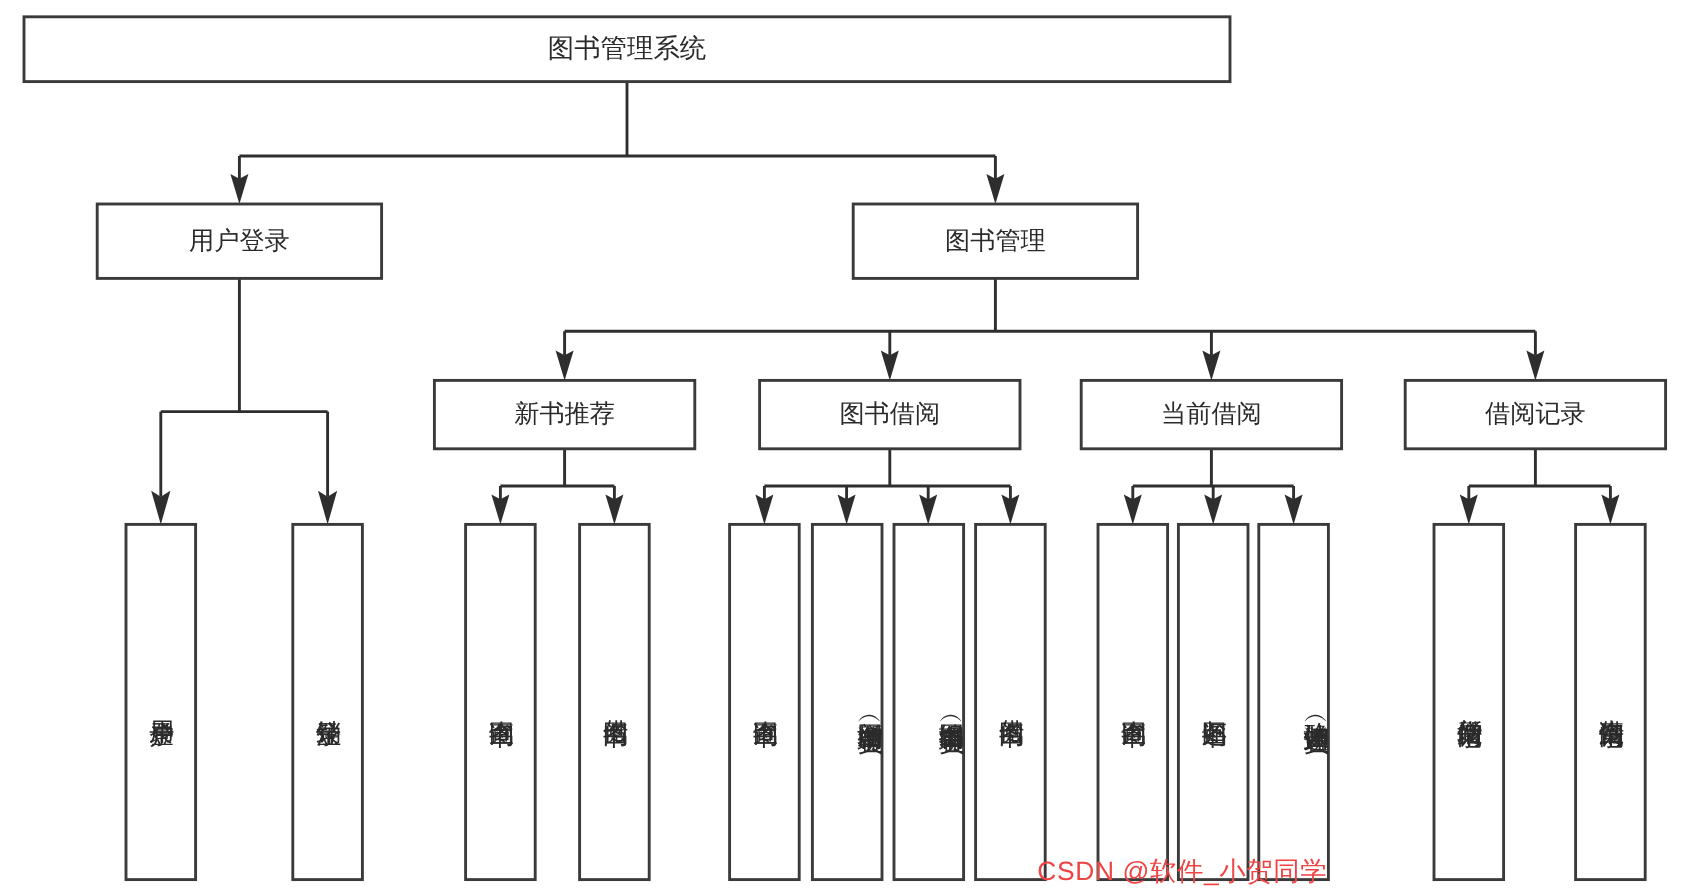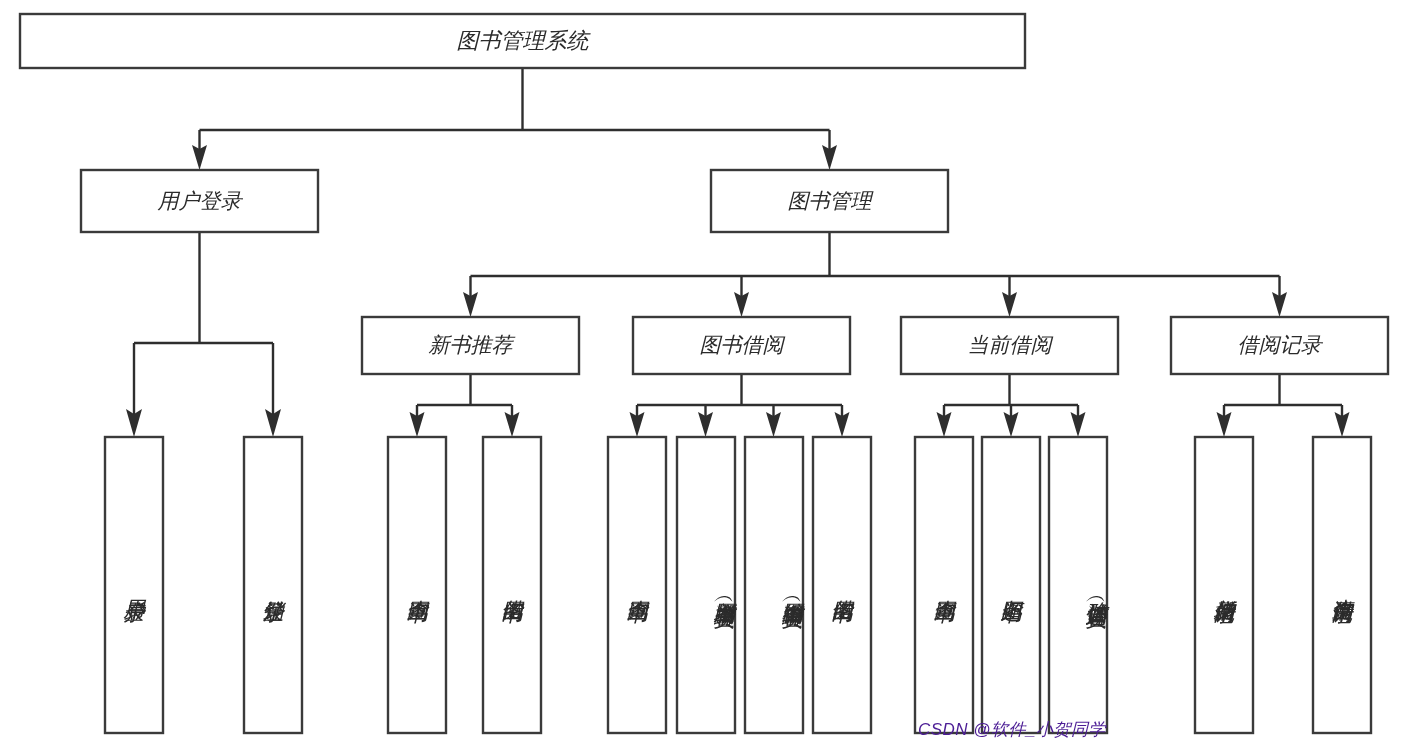--- a/index.html
+++ b/index.html
@@ -12,21 +12,20 @@
     font-family: "Liberation Sans", "DejaVu Sans", sans-serif;
     width: 1405px;
     height: 747px;
     overflow: hidden;
   }
   #diagram-root {
     position: relative;
     width: 1120px;
     height: 747px;
     background: #ffffff;
-    font-style: italic;
   }
   svg#tree-svg {
     position: absolute;
     left: 0;
     top: 0;
     width: 1405px;
     height: 747px;
     display: block;
   }
   .node-box {
@@ -69,22 +68,22 @@
     justify-content: center;
     letter-spacing: 1px;
     pointer-events: none;
     user-select: none;
   }
   .watermark {
     position: absolute;
     right: 14px;
     bottom: 6px;
     font-family: "Liberation Sans", "DejaVu Sans", sans-serif;
-    font-size: 17px;
-    color: #4c1d95;
+    font-size: 22px;
+    color: #ef4444;
     letter-spacing: 0.5px;
     white-space: nowrap;
     user-select: none;
   }
 </style>
 </head>
 <body>
 
 <div id="diagram-root">
 

